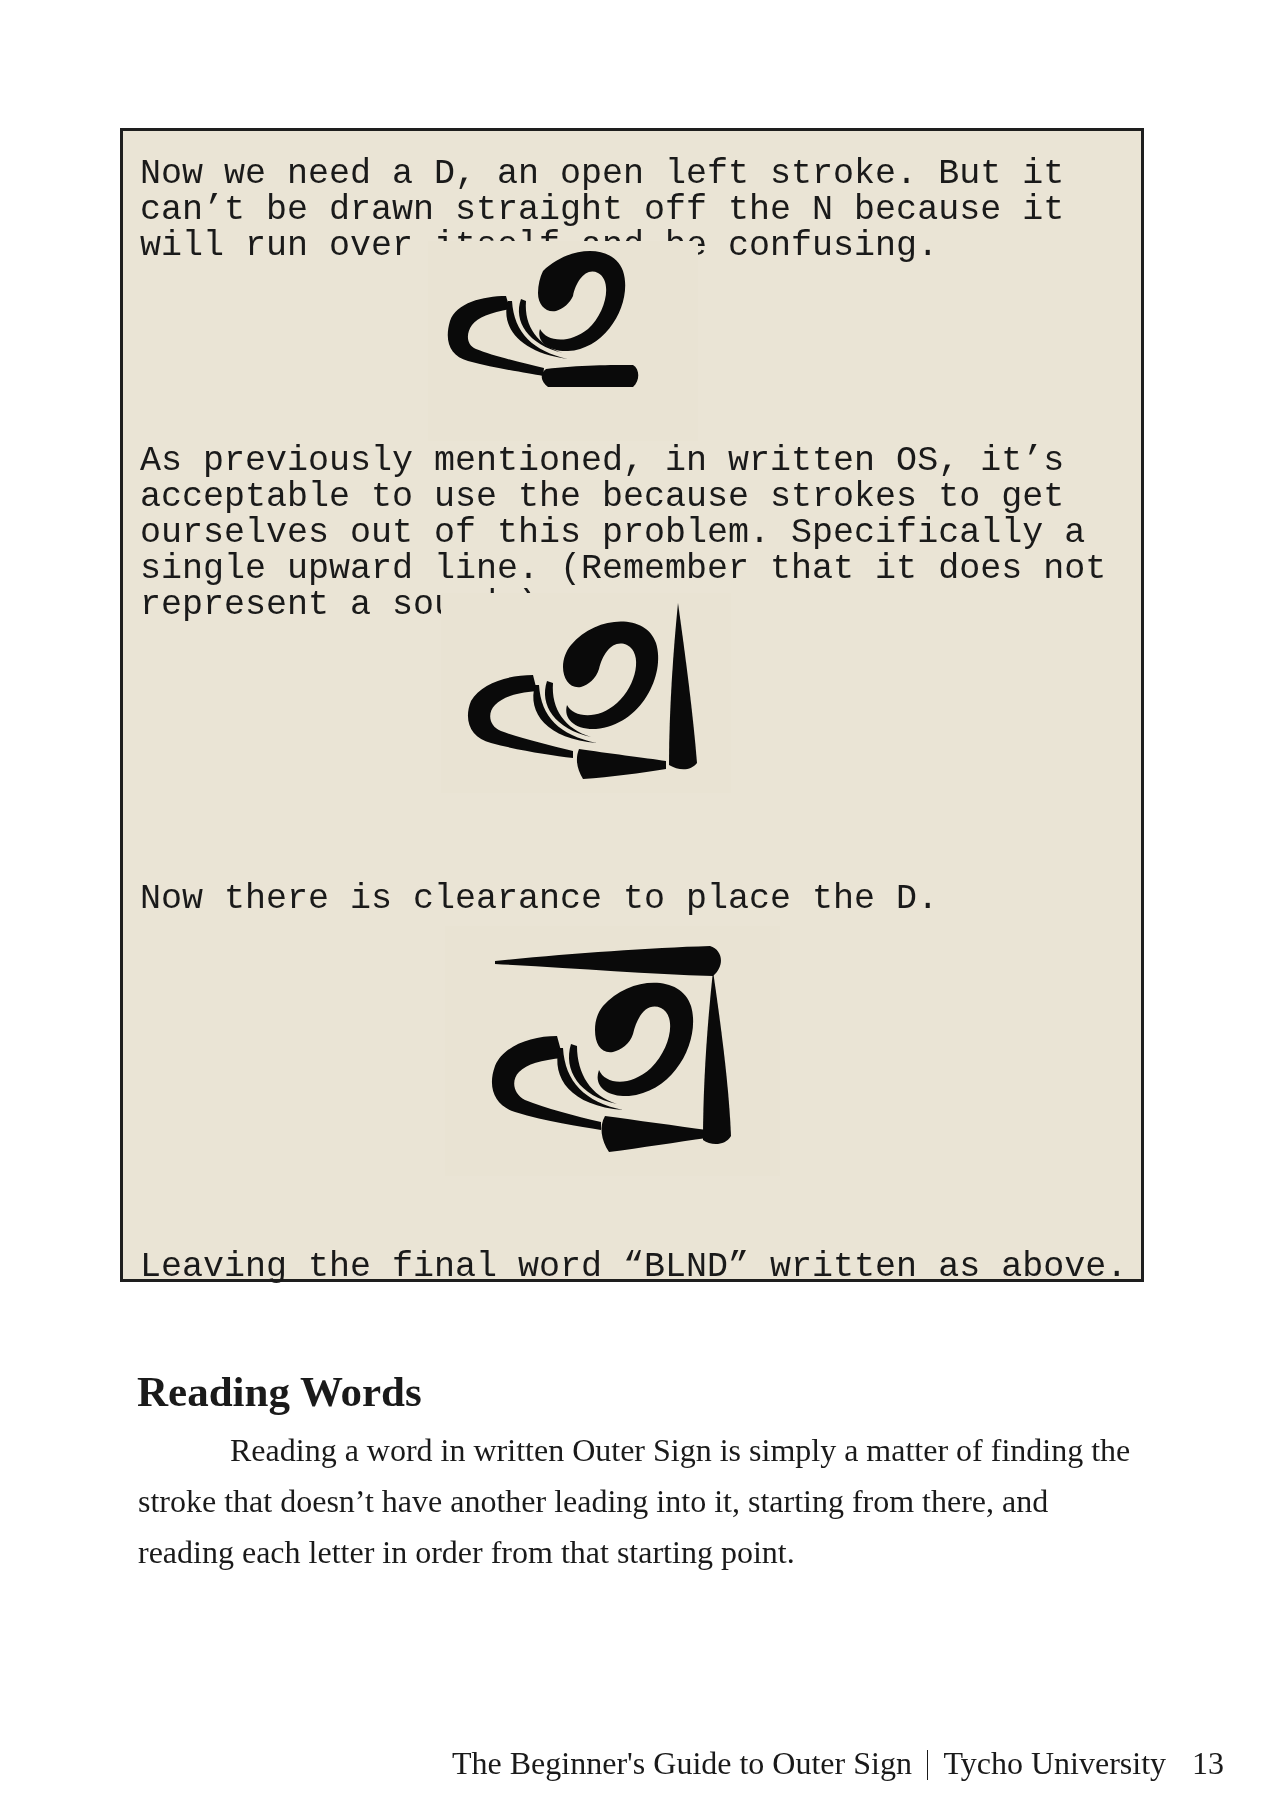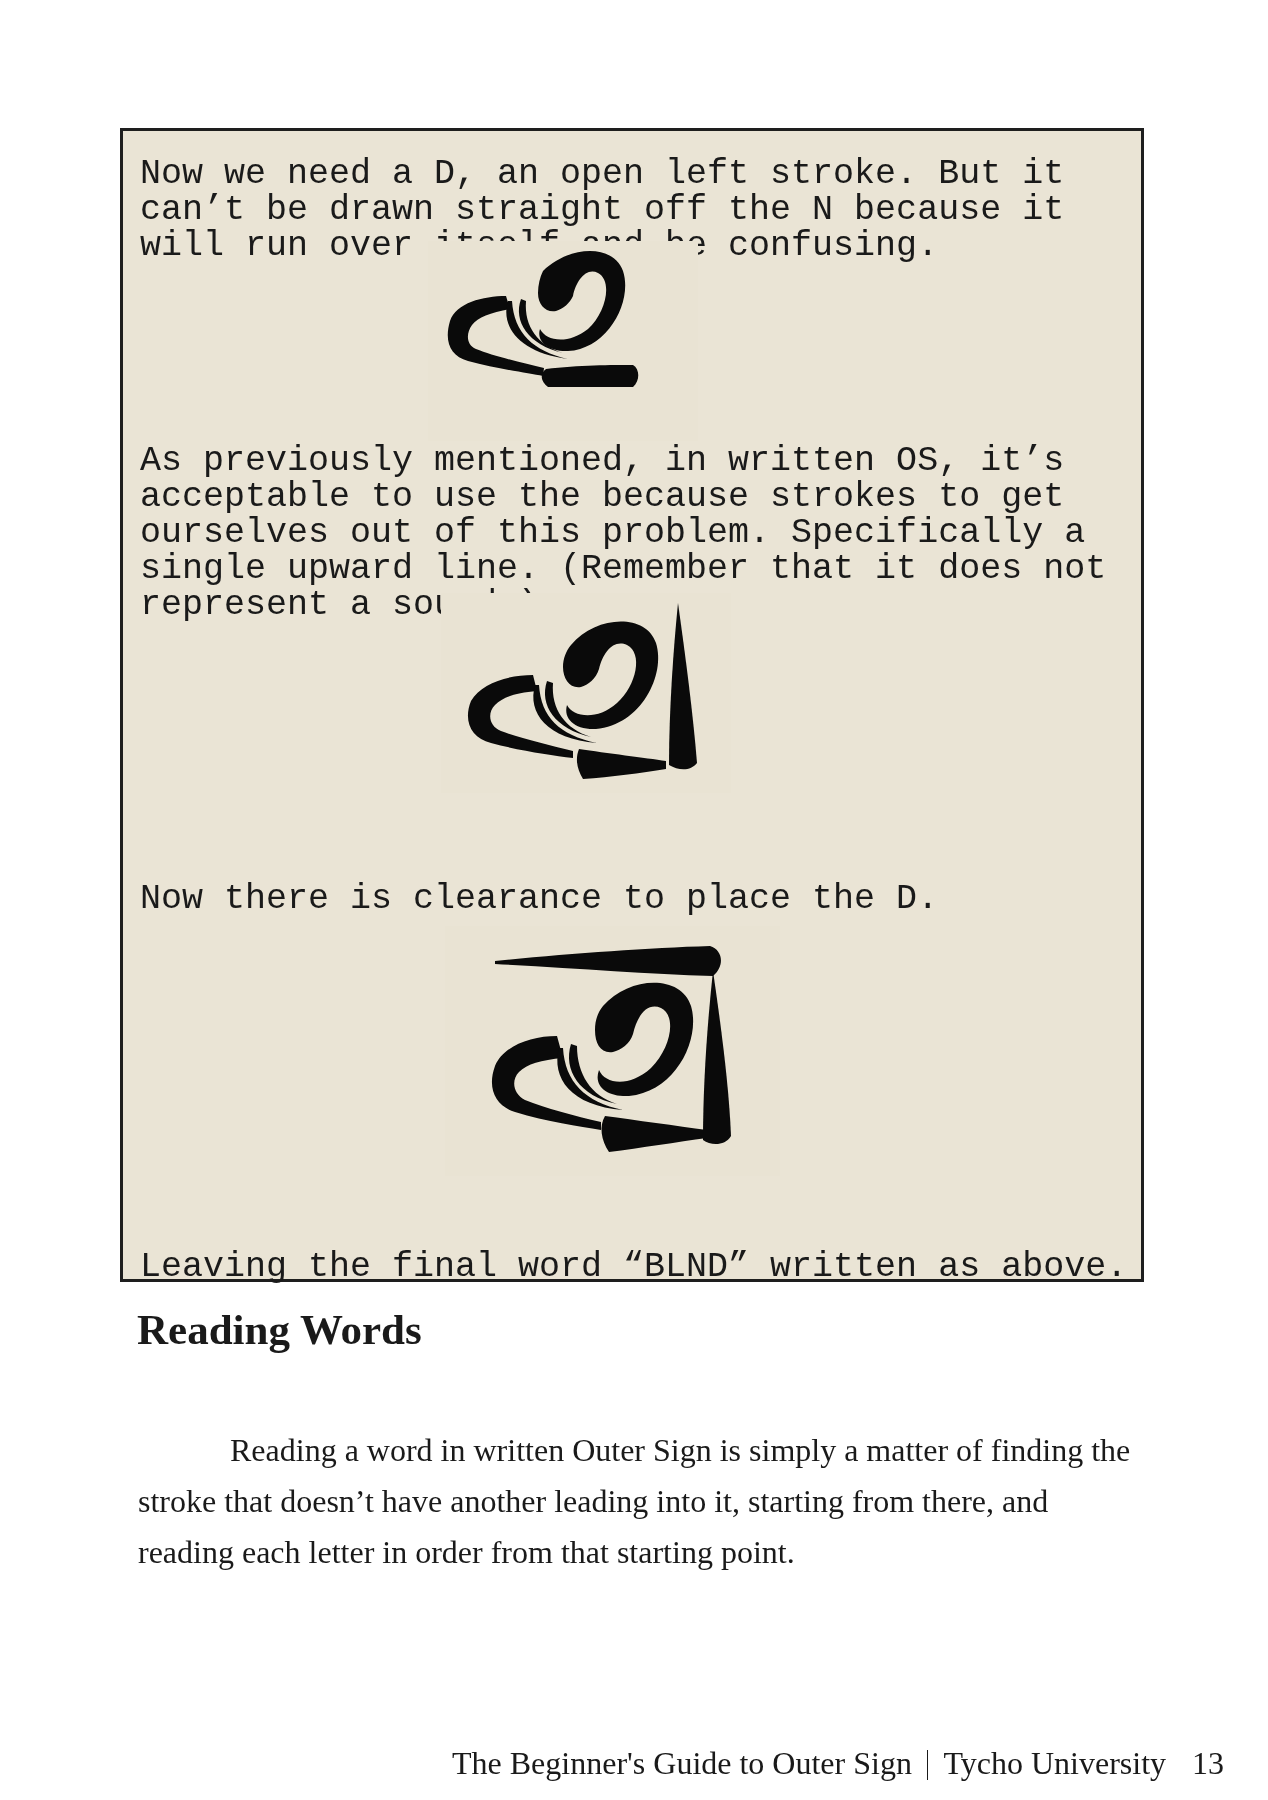--- a/index.html
+++ b/index.html
@@ -3,21 +3,21 @@
 <meta charset="utf-8">
 <style>
   html, body { margin:0; padding:0; background:#ffffff; }
   body { width:1268px; height:1800px; position:relative; overflow:hidden;
          font-family:"Liberation Serif", "DejaVu Serif", serif; color:#1a1a1a; }
   .box { position:absolute; left:120px; top:128px; width:1018px; height:1148px;
          background:#eae4d5; border:3px solid #1e1e1e; box-sizing:content-box; }
   .para { position:absolute; left:17px; right:10px; font-size:35px; line-height:36px; margin:0;font-family:Liberation Mono, monospace; }
   .glyph { position:absolute; }
   .glyph svg { display:block; }
-  .heading { position:absolute; left:137px; top:1306px; font-size:43px; font-weight:bold; margin:0; line-height:48px; }
+  .heading { position:absolute; left:137px; top:1368px; font-size:43px; font-weight:bold; margin:0; line-height:48px; }
   .body-text { position:absolute; left:138px; top:1425px; width:1000px; font-size:32px; line-height:51px; margin:0; text-indent:92px; }
   .footer { position:absolute; left:452px; top:1745px; font-size:32px; line-height:36px; white-space:nowrap; }
   .footer .sep { display:inline-block; width:1.5px; height:30px; background:#1a1a1a; margin:0 15px; vertical-align:-6px; }
   .footer .pg { margin-left:26px; }
 </style>
 </head>
 <body>
 
 <div class="box">
   <p class="para" style="top:25px;">Now we need a D, an open left stroke. But it can’t be drawn straight off the N because it will run over itself and be confusing.</p>

